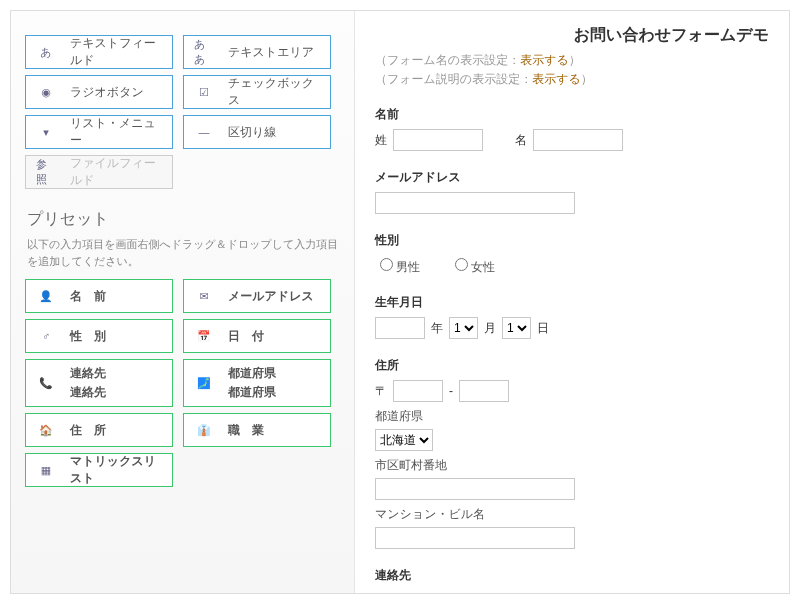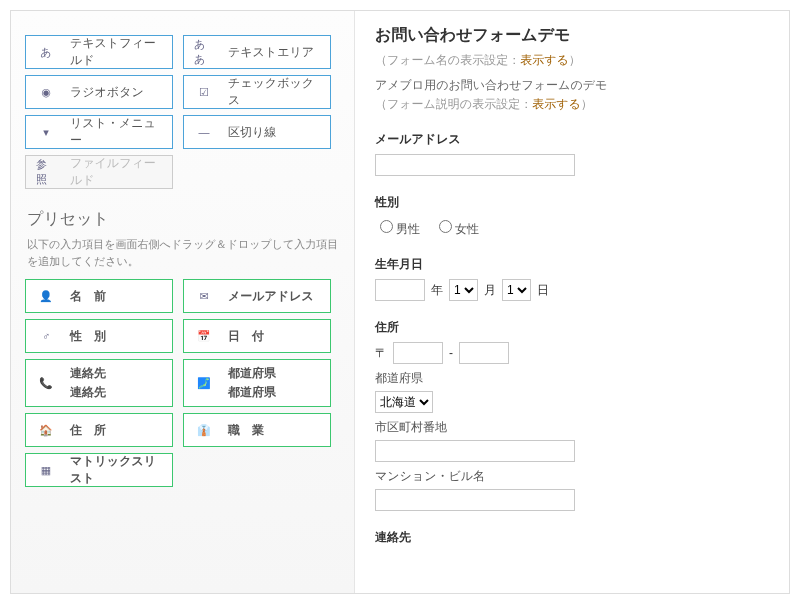--- a/index.html
+++ b/index.html
@@ -48,37 +48,37 @@
   .tile.green { border-color: #3cc76f; }
   .tile.disabled { border-color: #ccc; color: #bbb; background:#f7f7f7; cursor:not-allowed;}
   .tile .ic {
     width: 20px; height: 16px;
     display: inline-flex; align-items:center; justify-content:center;
     font-size:11px; color:#668; flex-shrink:0;
   }
   .tile .lbls { display:flex; flex-direction:column; gap:2px;font-weight:bold; }
   .sec-title { font-size:16px; color:#6a6a6a; margin: 20px 0 6px 2px; }
   .sec-desc { font-size:11px; color:#888; margin:0 0 10px 2px; line-height:1.5;}
-  h2.form-title { font-size:16px; font-weight:bold; margin:0 0 6px 0;}
+  h2.form-title { font-size:16px; font-weight:bold; margin:0 0 6px 0;text-align:right;}
   .paren { color:#999; font-size:12px; margin:2px 0;}
   .paren .show { color:#a16207; }
   .subnote { color:#666; font-size:12px; margin:8px 0 2px 0;}
   .field-block { margin:18px 0 6px 0; }
   .field-label { font-weight:bold; font-size:12px; margin-bottom:6px;}
   .sublabel { font-size:12px; color:#555; margin:6px 0 4px 0;}
   .row-inline { display:flex; align-items:center; gap:6px; flex-wrap:wrap;}
   input[type="text"].tbox {
     border:1px solid #c8c8c8;
     height:22px;
     padding:2px 4px;
     font-size:12px;
   }
   select.sel { border:1px solid #c8c8c8; height:22px; font-size:12px; background:#fff;}
   .w90{width:90px}.w50{width:50px}.w200{width:200px}
-  .radio-row{display:flex;gap:14px;align-items:flex-end;font-size:12px;color:#555;}
+  .radio-row{display:flex;gap:30px;align-items:flex-end;font-size:12px;color:#555;}
   .radio-row input{margin-right:3px;cursor:pointer;}
 </style>
 </head>
 <body>
 
 <div class="frame">
 
   <div class="left-pane">
     <div class="tile-grid" id="basic-grid">
         <div class="tile">
@@ -170,25 +170,34 @@
           </span>
         </div>
       </div>
   </div>
 
   <div class="right-pane">
     <h2 class="form-title">お問い合わせフォームデモ</h2>
     <div class="paren">
       <span>（フォーム名の表示設定：</span><span class="show">表示する</span><span>）</span>
     </div>
-    <div class="subnote">アメブロ用のお問い合わせフォームのデモ</div>
     <div class="paren">
       <span>（フォーム説明の表示設定：</span><span class="show">表示する</span><span>）</span>
     </div>
 
+    <div class="field-block">
+      <div class="field-label">名前</div>
+      <div class="row-inline">
+        <span>姓</span>
+        <input type="text" class="tbox w90" style="">
+        <span style="width:20px"></span>
+        <span>名</span>
+        <input type="text" class="tbox w90" style="">
+      </div>
+    </div>
 
     <div class="field-block">
       <div class="field-label">メールアドレス</div>
       <input type="text" class="tbox w200" style="">
     </div>
 
     <div class="field-block">
       <div class="field-label">性別</div>
       <div class="radio-row">
         <label><input type="radio" name="g" style=""><span>男性</span></label>

